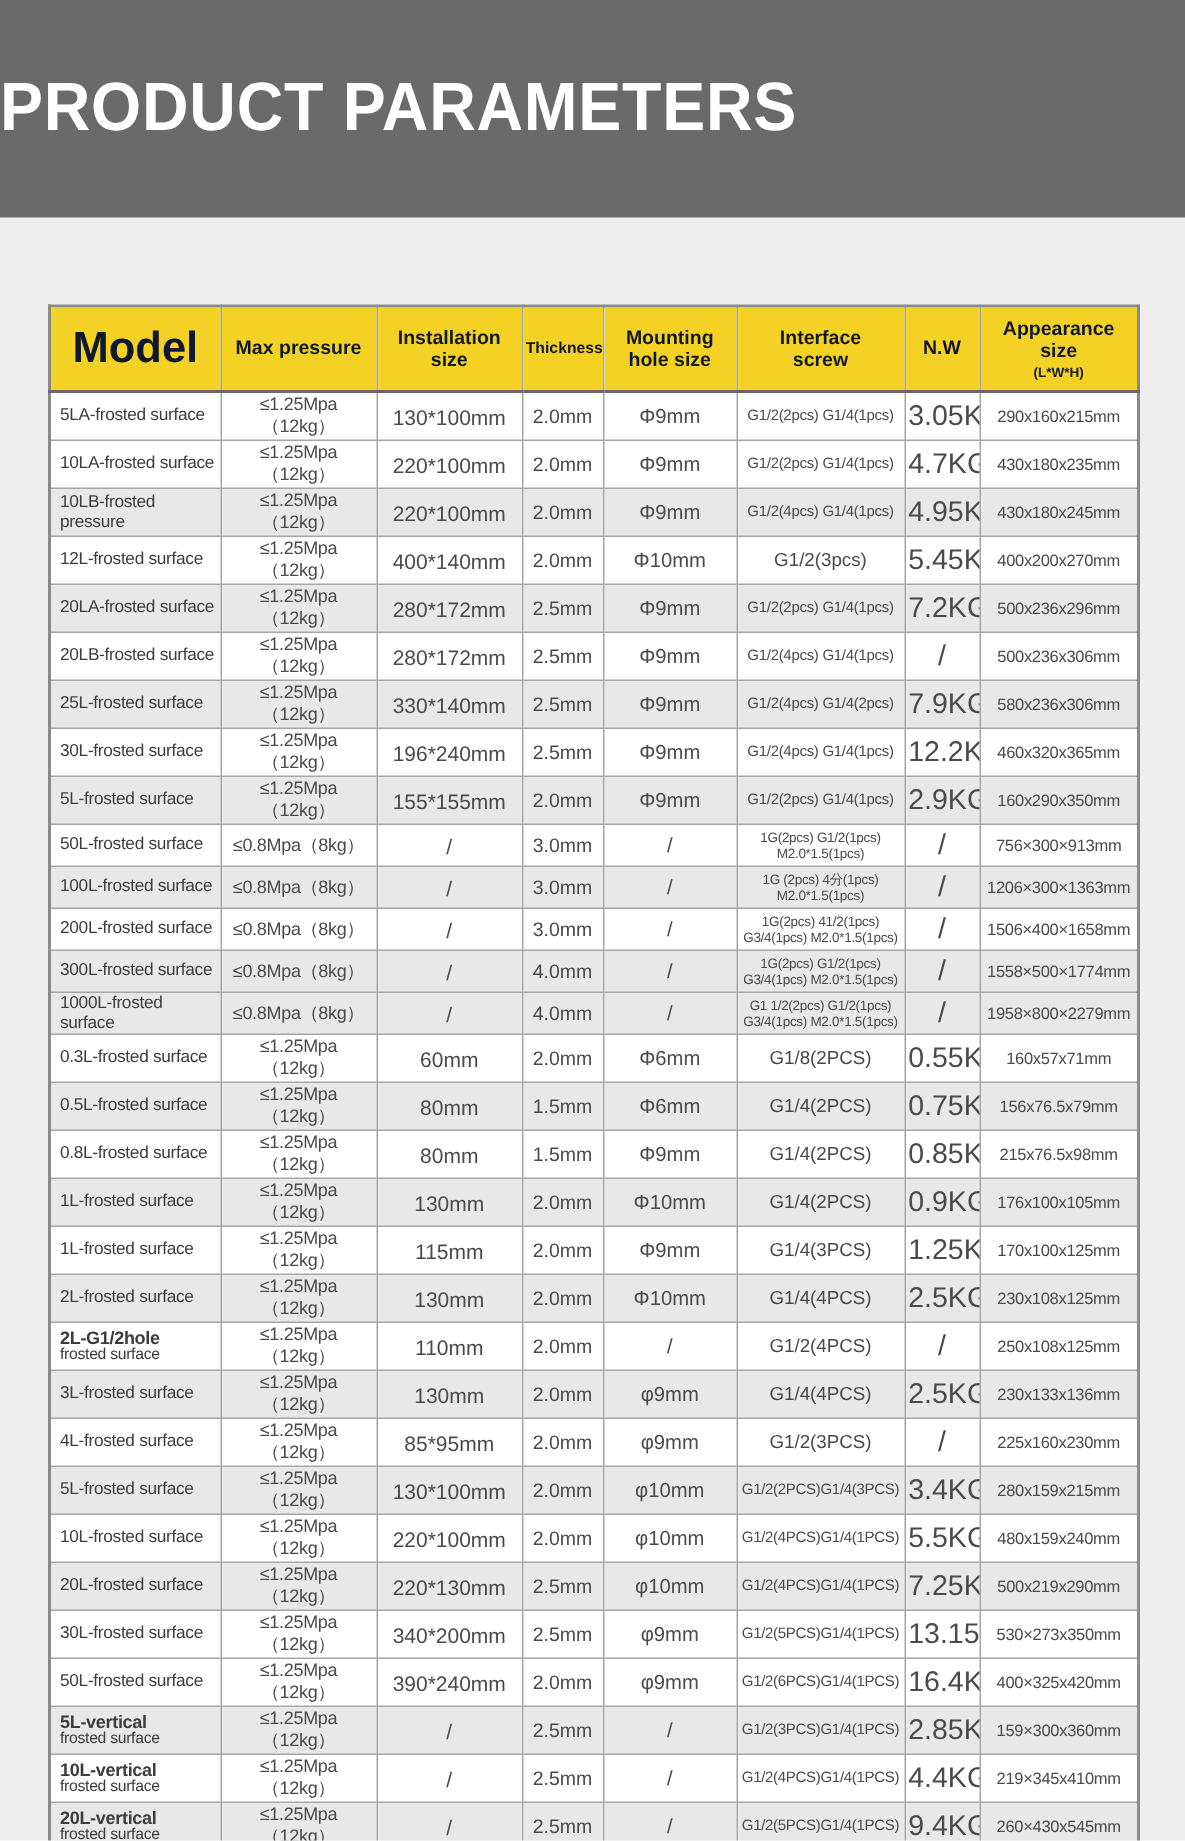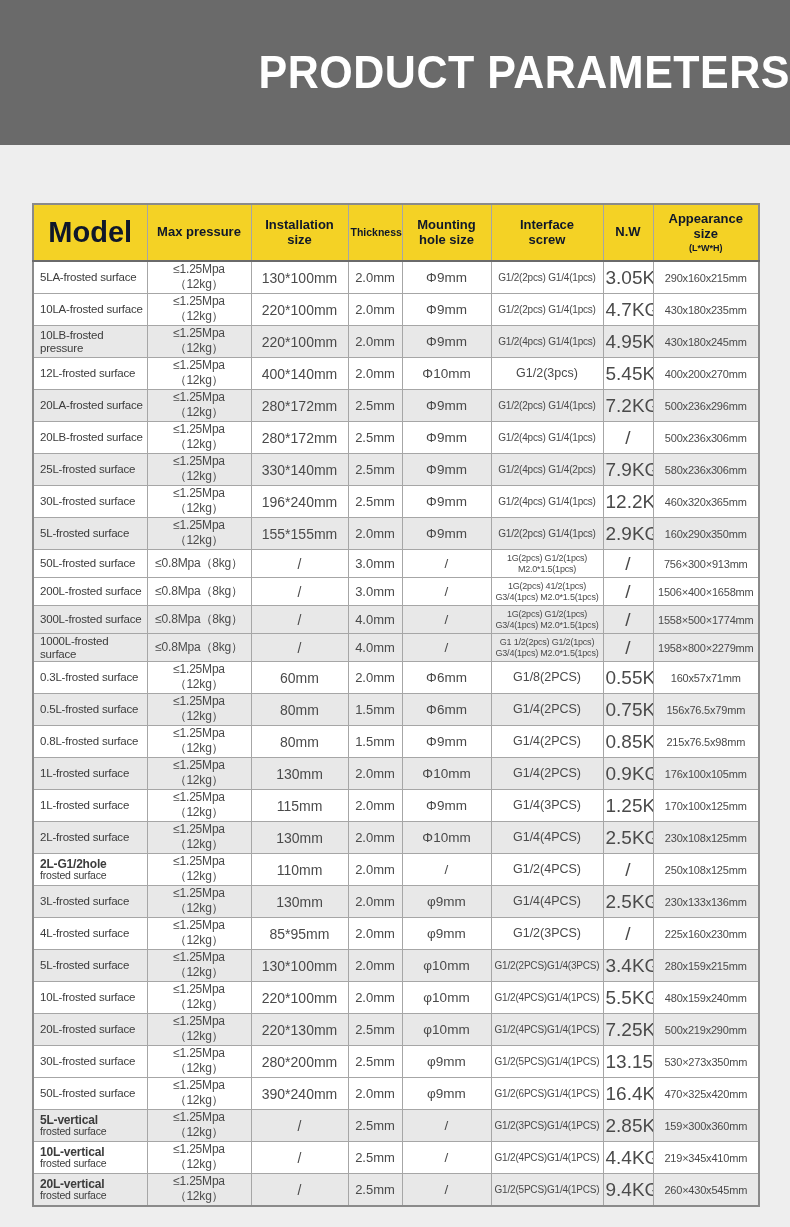--- a/index.html
+++ b/index.html
@@ -4,21 +4,21 @@
 <style>
   html,body{margin:0;padding:0;}
   body{
     width:790px;height:1227px;
     background:#eeeeee;
     font-family:"Liberation Sans","DejaVu Sans",sans-serif;
     -webkit-font-smoothing:antialiased;
   }
   .banner{
     height:145px;background:#6a6a6a;
-    display:flex;align-items:center;justify-content:flex-end;
+    display:flex;align-items:center;justify-content:flex-start;
   }
   .banner h1{
     margin:0;color:#ffffff;font-size:43px;font-weight:bold;
     letter-spacing:0.5px;transform:scaleY(1.06);
   }
   .table-wrap{margin:58px 32px 0 32px;}
   table{
     width:726px;table-layout:fixed;border-collapse:collapse;
     background:#ffffff;border:2px solid #8a8a8a;
   }
@@ -183,20 +183,31 @@
           <td class="col-model">50L-frosted surface</td>
           <td class="col-max_pressure">≤0.8Mpa（8kg）</td>
           <td class="col-installation_size">/</td>
           <td class="col-thickness">3.0mm</td>
           <td class="col-mounting_hole">/</td>
           <td class="col-interface_screw two-line">1G(2pcs)  G1/2(1pcs)
 M2.0*1.5(1pcs)</td>
           <td class="col-nw">/</td>
           <td class="col-appearance">756×300×913mm</td>
         </tr>
+        <tr class="alt">
+          <td class="col-model">100L-frosted surface</td>
+          <td class="col-max_pressure">≤0.8Mpa（8kg）</td>
+          <td class="col-installation_size">/</td>
+          <td class="col-thickness">3.0mm</td>
+          <td class="col-mounting_hole">/</td>
+          <td class="col-interface_screw two-line">1G (2pcs)  4分(1pcs)
+M2.0*1.5(1pcs)</td>
+          <td class="col-nw">/</td>
+          <td class="col-appearance">1206×300×1363mm</td>
+        </tr>
         <tr>
           <td class="col-model">200L-frosted surface</td>
           <td class="col-max_pressure">≤0.8Mpa（8kg）</td>
           <td class="col-installation_size">/</td>
           <td class="col-thickness">3.0mm</td>
           <td class="col-mounting_hole">/</td>
           <td class="col-interface_screw two-line">1G(2pcs)  41/2(1pcs)
 G3/4(1pcs) M2.0*1.5(1pcs)</td>
           <td class="col-nw">/</td>
           <td class="col-appearance">1506×400×1658mm</td>
@@ -340,36 +351,36 @@
           <td class="col-installation_size">220*130mm</td>
           <td class="col-thickness">2.5mm</td>
           <td class="col-mounting_hole">φ10mm</td>
           <td class="col-interface_screw">G1/2(4PCS)G1/4(1PCS)</td>
           <td class="col-nw">7.25KG</td>
           <td class="col-appearance">500x219x290mm</td>
         </tr>
         <tr>
           <td class="col-model">30L-frosted surface</td>
           <td class="col-max_pressure">≤1.25Mpa（12kg）</td>
-          <td class="col-installation_size">280*200mm</td>
+          <td class="col-installation_size">340*200mm</td>
           <td class="col-thickness">2.5mm</td>
           <td class="col-mounting_hole">φ9mm</td>
           <td class="col-interface_screw">G1/2(5PCS)G1/4(1PCS)</td>
           <td class="col-nw">13.15KG</td>
           <td class="col-appearance">530×273x350mm</td>
         </tr>
         <tr>
           <td class="col-model">50L-frosted surface</td>
           <td class="col-max_pressure">≤1.25Mpa（12kg）</td>
           <td class="col-installation_size">390*240mm</td>
           <td class="col-thickness">2.0mm</td>
           <td class="col-mounting_hole">φ9mm</td>
           <td class="col-interface_screw">G1/2(6PCS)G1/4(1PCS)</td>
           <td class="col-nw">16.4KG</td>
-          <td class="col-appearance">470×325x420mm</td>
+          <td class="col-appearance">400×325x420mm</td>
         </tr>
         <tr class="alt">
           <td class="col-model two-line">5L-vertical
 frosted surface</td>
           <td class="col-max_pressure">≤1.25Mpa（12kg）</td>
           <td class="col-installation_size">/</td>
           <td class="col-thickness">2.5mm</td>
           <td class="col-mounting_hole">/</td>
           <td class="col-interface_screw">G1/2(3PCS)G1/4(1PCS)</td>
           <td class="col-nw">2.85KG</td>

